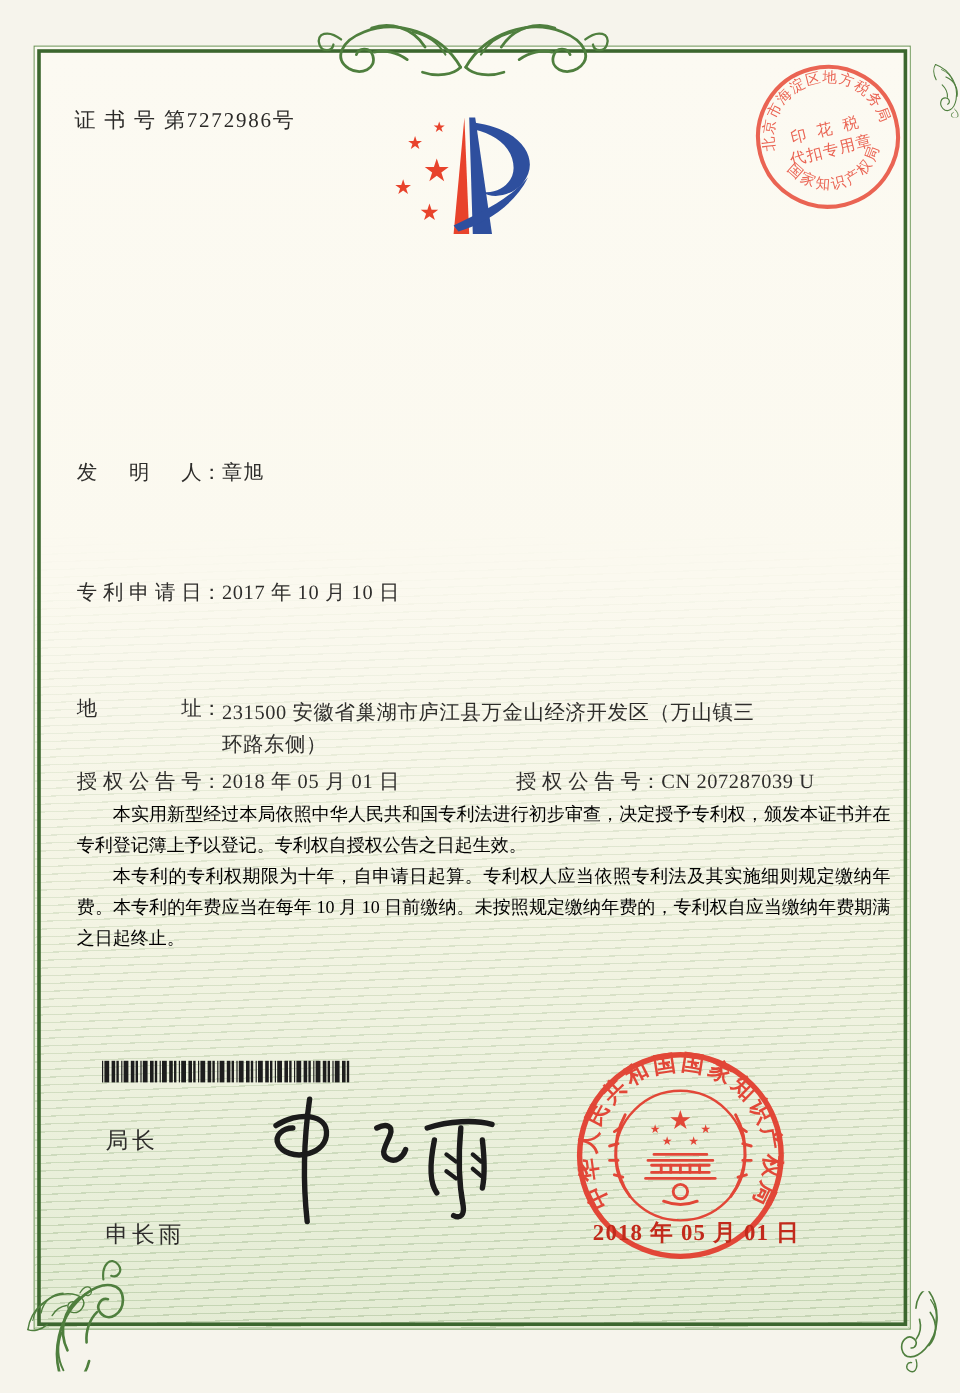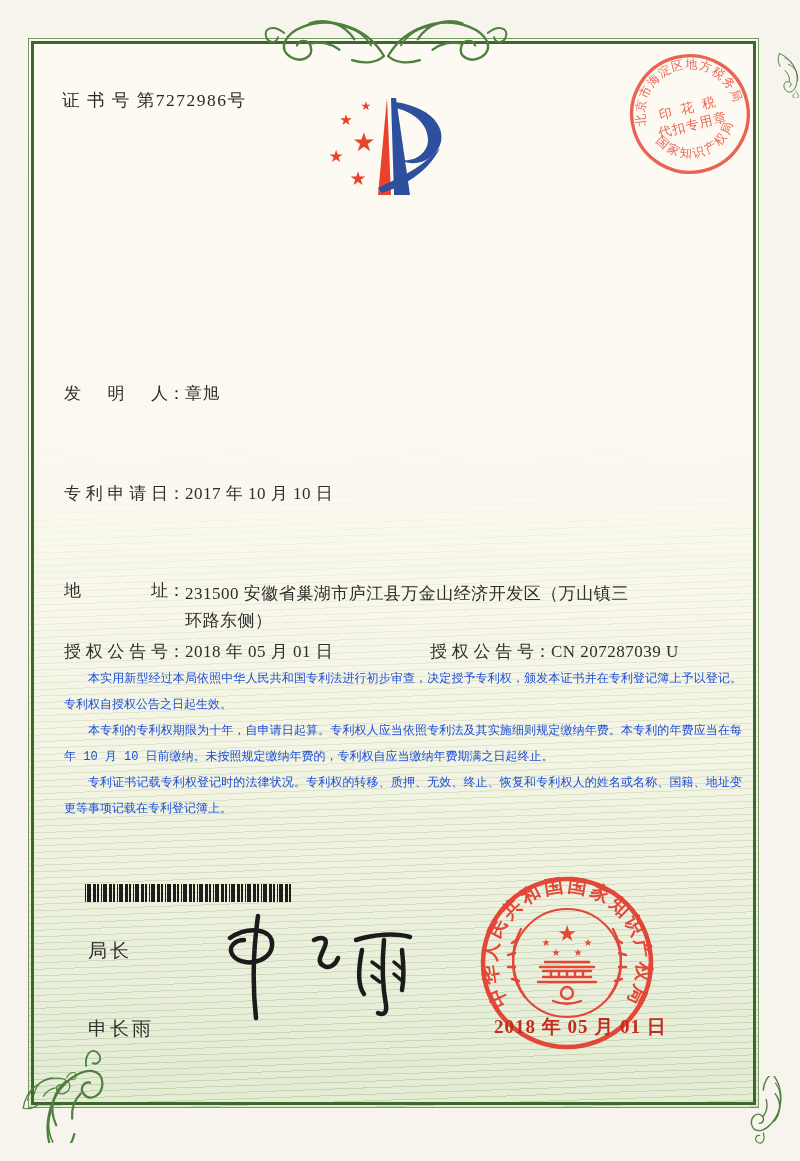--- a/index.html
+++ b/index.html
@@ -28,22 +28,22 @@
 
   
   .frow{position:absolute;left:64px;font-size:17px;line-height:22px;white-space:nowrap;}
   .flabel{display:inline-block;width:104px;text-align:justify;text-align-last:justify;vertical-align:top;}
   .fcolon{display:inline-block;width:17px;vertical-align:top;}
   .fvalue{display:inline-block;vertical-align:top;letter-spacing:.5px;}
   .fvalue.wrap{white-space:normal;width:452px;line-height:27px;}
   .frow.r2{left:430px;}
 
   
-  .body-text{position:absolute;left:64px;top:666px;width:678px;font-size:12px;line-height:26px;
-             text-align:justify;color:#1d4ed8;font-family:Liberation Mono, monospace;}
+  .body-text{position:absolute;left:64px;top:666px;width:678px;font-size:15px;line-height:26px;
+             text-align:justify;color:#000000;}
   .body-text p{margin:0;text-indent:2em;}
 
   
   .barcode{position:absolute;left:85px;top:884px;width:214px;height:18px;font-size:0;}
   .barcode i{display:inline-block;height:100%;background:#1d1d1d;}
   .officer-title{position:absolute;left:88px;top:938px;font-size:19px;letter-spacing:3px;}
   .officer-name{position:absolute;left:88px;top:1016px;font-size:19px;letter-spacing:3px;}
   .sig{position:absolute;left:196px;top:910px;width:230px;height:115px;}
   .seal{position:absolute;left:477px;top:873px;width:180px;height:180px;opacity:.93;}
   .seal-date{position:absolute;left:494px;top:1014px;width:180px;font-size:19px;font-weight:600;
@@ -135,21 +135,20 @@
   <div class="frow" style="top:641px">
     <span class="flabel">授权公告号</span><span class="fcolon">：</span><span class="fvalue">2018 年 05 月 01 日</span>
   </div>
   <div class="frow r2" style="top:641px">
     <span class="flabel">授权公告号</span><span class="fcolon">：</span><span class="fvalue">CN 207287039 U</span>
   </div>
 
   <div class="body-text">
     <p>本实用新型经过本局依照中华人民共和国专利法进行初步审查，决定授予专利权，颁发本证书并在专利登记簿上予以登记。专利权自授权公告之日起生效。</p>
     <p>本专利的专利权期限为十年，自申请日起算。专利权人应当依照专利法及其实施细则规定缴纳年费。本专利的年费应当在每年 10 月 10 日前缴纳。未按照规定缴纳年费的，专利权自应当缴纳年费期满之日起终止。</p>
-    <p>专利证书记载专利权登记时的法律状况。专利权的转移、质押、无效、终止、恢复和专利权人的姓名或名称、国籍、地址变更等事项记载在专利登记簿上。</p>
   </div>
 
   <div class="barcode"><i style="width: 1px; margin-right: 1px;"></i><i style="width: 4px; margin-right: 2px;"></i><i style="width: 3px; margin-right: 1px;"></i><i style="width: 2px; margin-right: 2px;"></i><i style="width: 1px; margin-right: 1px;"></i><i style="width: 4px; margin-right: 2px;"></i><i style="width: 3px; margin-right: 1px;"></i><i style="width: 2px; margin-right: 2px;"></i><i style="width: 1px; margin-right: 1px;"></i><i style="width: 4px; margin-right: 2px;"></i><i style="width: 3px; margin-right: 1px;"></i><i style="width: 2px; margin-right: 2px;"></i><i style="width: 1px; margin-right: 1px;"></i><i style="width: 4px; margin-right: 2px;"></i><i style="width: 3px; margin-right: 1px;"></i><i style="width: 2px; margin-right: 2px;"></i><i style="width: 1px; margin-right: 1px;"></i><i style="width: 4px; margin-right: 2px;"></i><i style="width: 3px; margin-right: 1px;"></i><i style="width: 2px; margin-right: 2px;"></i><i style="width: 1px; margin-right: 1px;"></i><i style="width: 4px; margin-right: 2px;"></i><i style="width: 3px; margin-right: 1px;"></i><i style="width: 2px; margin-right: 2px;"></i><i style="width: 1px; margin-right: 1px;"></i><i style="width: 4px; margin-right: 2px;"></i><i style="width: 3px; margin-right: 1px;"></i><i style="width: 2px; margin-right: 2px;"></i><i style="width: 1px; margin-right: 1px;"></i><i style="width: 4px; margin-right: 2px;"></i><i style="width: 3px; margin-right: 1px;"></i><i style="width: 2px; margin-right: 2px;"></i><i style="width: 1px; margin-right: 1px;"></i><i style="width: 4px; margin-right: 2px;"></i><i style="width: 3px; margin-right: 1px;"></i><i style="width: 2px; margin-right: 2px;"></i><i style="width: 1px; margin-right: 1px;"></i><i style="width: 4px; margin-right: 2px;"></i><i style="width: 3px; margin-right: 1px;"></i><i style="width: 2px; margin-right: 2px;"></i><i style="width: 1px; margin-right: 1px;"></i><i style="width: 4px; margin-right: 2px;"></i><i style="width: 3px; margin-right: 1px;"></i><i style="width: 2px; margin-right: 2px;"></i><i style="width: 1px; margin-right: 1px;"></i><i style="width: 4px; margin-right: 2px;"></i><i style="width: 3px; margin-right: 1px;"></i><i style="width: 2px; margin-right: 2px;"></i><i style="width: 1px; margin-right: 1px;"></i><i style="width: 4px; margin-right: 2px;"></i><i style="width: 3px; margin-right: 1px;"></i><i style="width: 2px; margin-right: 2px;"></i></div>
 
   <div class="officer-title">局长</div>
   <div class="officer-name">申长雨</div>
   <svg class="sig" viewBox="0 0 230 115">
     <g fill="none" stroke="#1b1b1b" stroke-width="4.5" stroke-linecap="round" stroke-linejoin="round">
       <path d="M62,6 C58,34 56,72 60,108"></path>
       <path d="M34,28 C52,16 78,18 76,36 C74,54 44,58 36,44 C32,36 40,30 48,30"></path>

